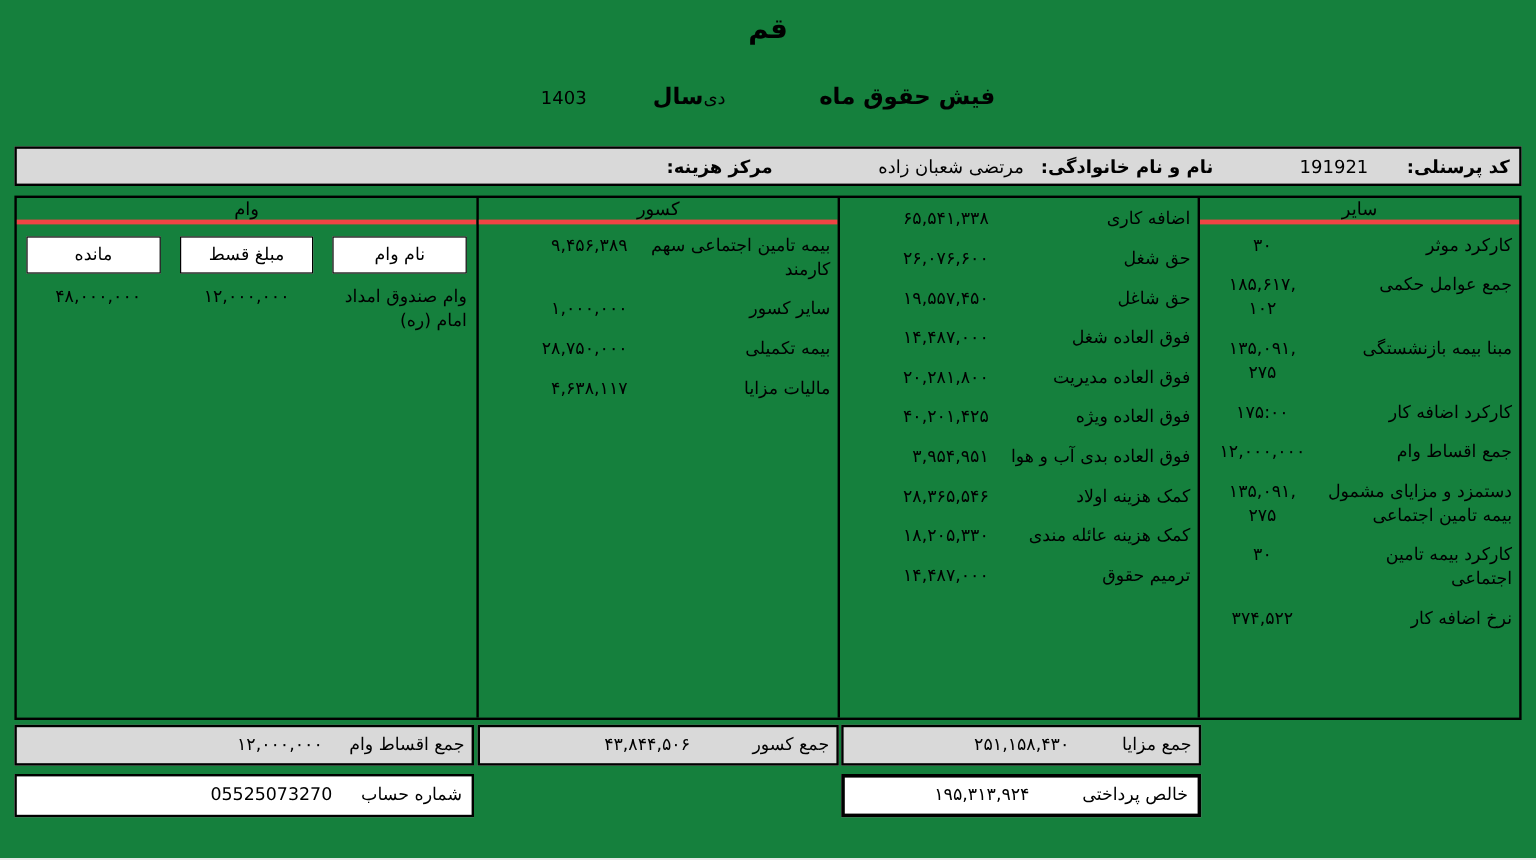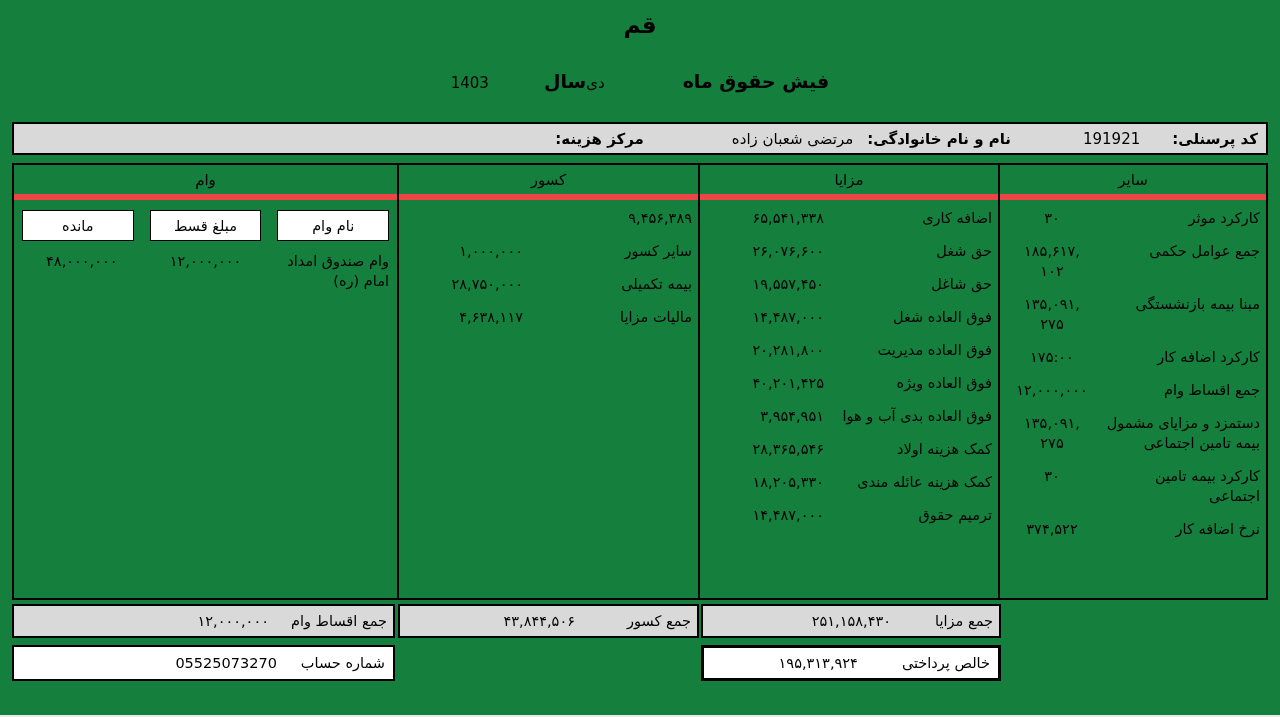--- a/index.html
+++ b/index.html
@@ -31,21 +31,21 @@
 
   
   .table { position:absolute; top:163px; left:12px; width:1256px; height:437px;
     border:2px solid #000; display:flex; direction:ltr; }
   .col { height:100%; }
   .col + .col { border-left:2px solid #000; }
   .col-loan { width:383px; }
   .col-ded  { width:301px; }
   .col-ben  { width:300px; }
   .col-oth  { flex:1; }
-  .col-head { height:35px; border-bottom:6px solid #ef4444; display:flex;
+  .col-head { height:22px; border-bottom:4px solid #ef4444; display:flex;
     align-items:center; justify-content:center; font-size:15px; }
   .col-body { padding:8px 6px 0 6px; direction:rtl; }
 
   .row { display:flex; direction:rtl; align-items:flex-start; margin-bottom:13px;
     font-size:14.5px; line-height:20px; }
   .row .lab { flex:1; text-align:right; padding-left:4px; }
   .row .val { direction:ltr; text-align:right; white-space:pre-line; }
   .col-ded .val, .col-ben .val { width:118px; }
   .col-oth .val { width:92px;text-align:center; }
 
@@ -114,39 +114,39 @@
           <div class="dcell">۱۲,۰۰۰,۰۰۰</div>
           <div class="dcell dname">وام صندوق امداد امام (ره)</div>
         </div>
       </div>
     </div>
 
     <div class="col col-ded">
       <div class="col-head">کسور</div>
       <div class="col-body">
         <div class="row">
+          <span class="lab">بیمه تامین اجتماعی سهم کارمند</span>
           <span class="val">۹,۴۵۶,۳۸۹</span>
         </div>
         <div class="row">
           <span class="lab">سایر کسور</span>
           <span class="val">۱,۰۰۰,۰۰۰</span>
         </div>
         <div class="row">
           <span class="lab">بیمه تکمیلی</span>
           <span class="val">۲۸,۷۵۰,۰۰۰</span>
         </div>
         <div class="row">
           <span class="lab">مالیات مزایا</span>
           <span class="val">۴,۶۳۸,۱۱۷</span>
         </div>
       </div>
     </div>
 
     <div class="col col-ben">
-      <div class="col-head">مزایا</div>
       <div class="col-body">
         <div class="row">
           <span class="lab">اضافه کاری</span>
           <span class="val">۶۵,۵۴۱,۳۳۸</span>
         </div>
         <div class="row">
           <span class="lab">حق شغل</span>
           <span class="val">۲۶,۰۷۶,۶۰۰</span>
         </div>
         <div class="row">

